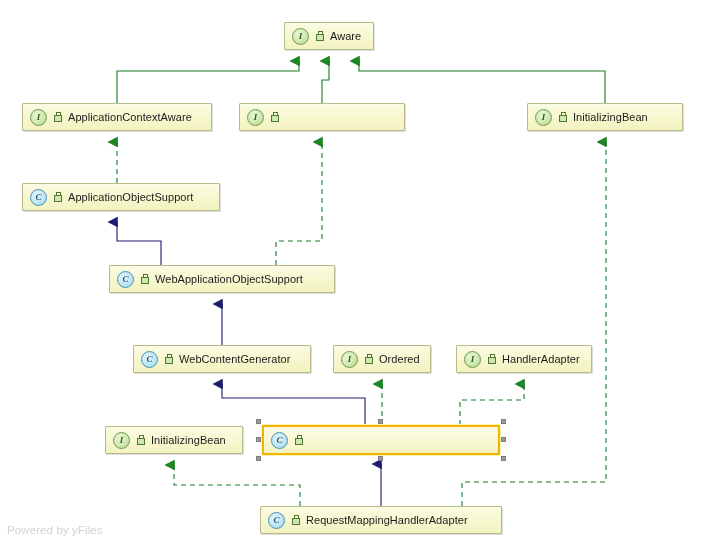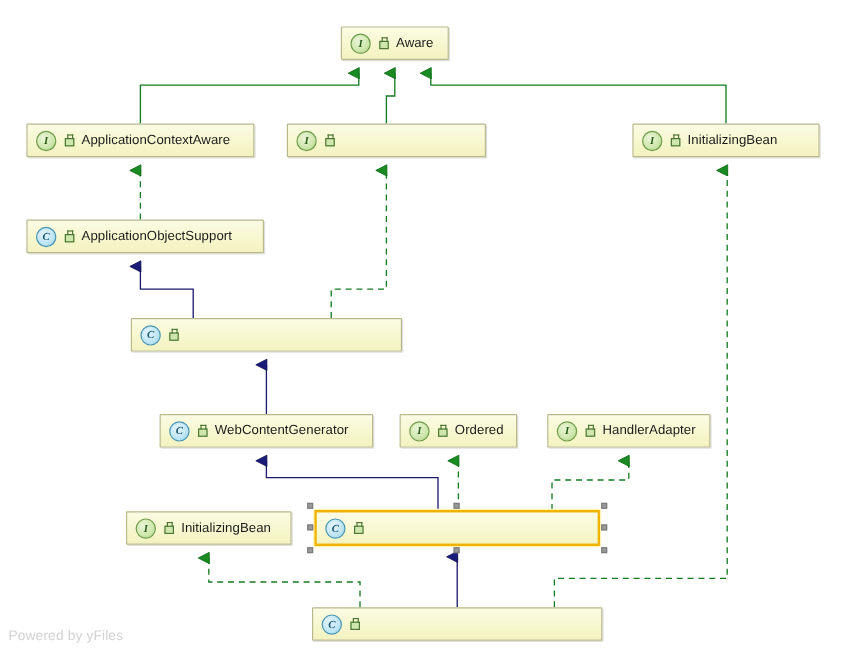--- a/index.html
+++ b/index.html
@@ -188,20 +188,21 @@
       </span>
     <span class="label">ApplicationObjectSupport</span>
   </div>
 
   <div class="node" style="left:109px;top:265px;width:226px;">
     <span class="badge cls">C</span>
     <span class="minicon">
         <i class="a"></i>
         <i class="b"></i>
       </span>
+    <span class="label">WebApplicationObjectSupport</span>
   </div>
 
   <div class="node" style="left:133px;top:345px;width:178px;">
     <span class="badge cls">C</span>
     <span class="minicon">
         <i class="a"></i>
         <i class="b"></i>
       </span>
     <span class="label">WebContentGenerator</span>
   </div>
@@ -249,17 +250,18 @@
   <div class="handle" style="left:256px;top:456px;"></div>
   <div class="handle" style="left:378px;top:456px;"></div>
   <div class="handle" style="left:501px;top:456px;"></div>
 
   <div class="node" style="left:260px;top:506px;width:242px;">
     <span class="badge cls">C</span>
     <span class="minicon">
         <i class="a"></i>
         <i class="b"></i>
       </span>
+    <span class="label">RequestMappingHandlerAdapter</span>
   </div>
 
   <div class="watermark">Powered by yFiles</div>
 
 </div>
 
 </body></html>

